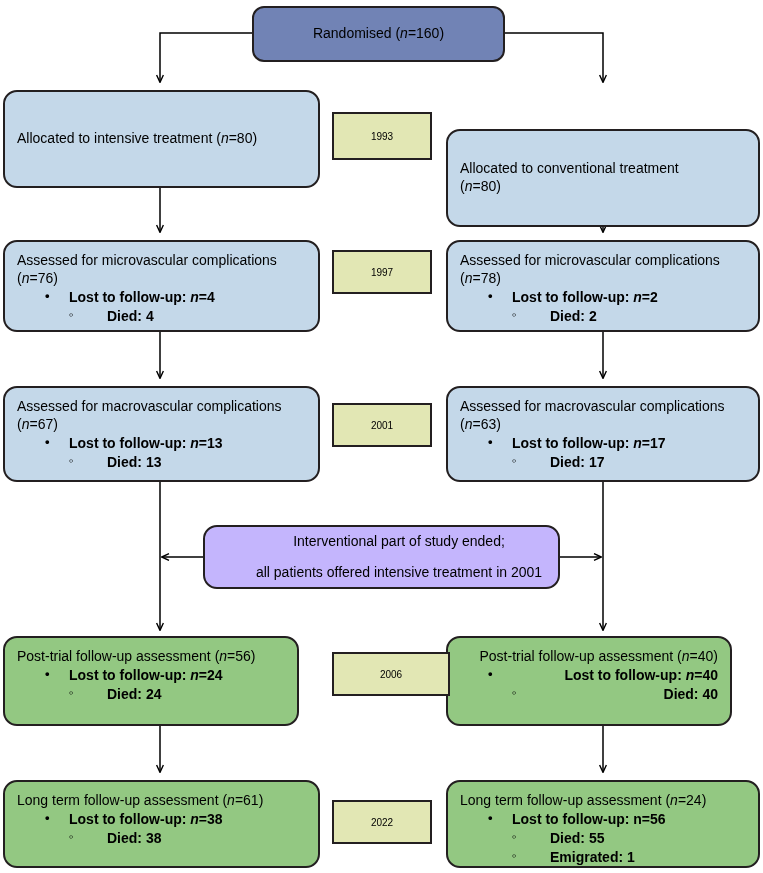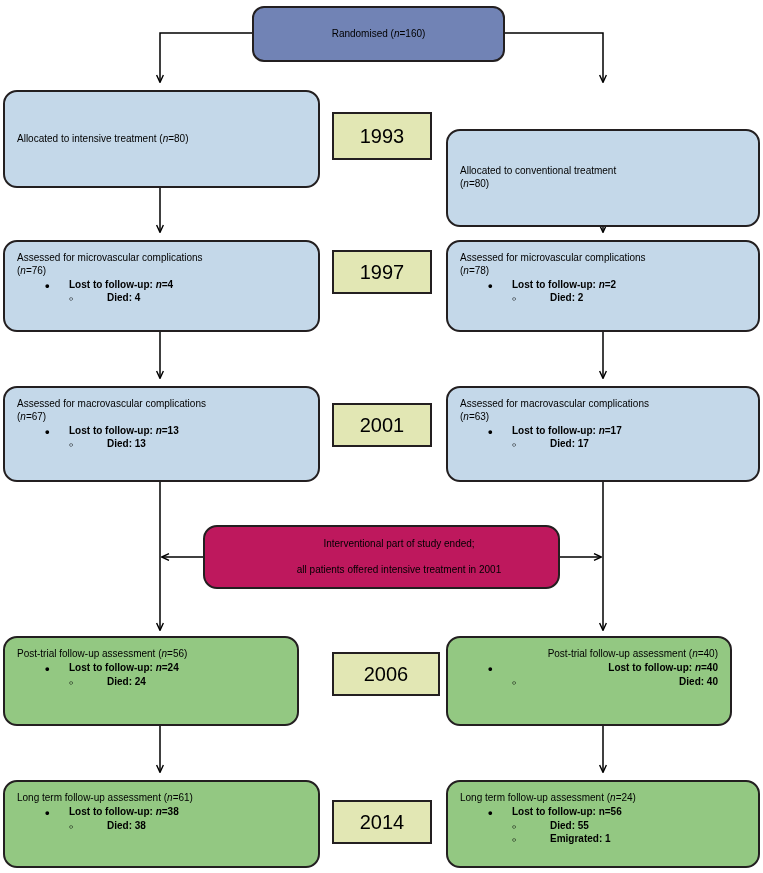--- a/index.html
+++ b/index.html
@@ -19,50 +19,50 @@
     position: absolute;
     left: 0; top: 0;
     width: 763px;
     height: 873px;
   }
   .box {
     position: absolute;
     box-sizing: border-box;
     border: 2px solid #231f20;
     border-radius: 14px;
-    font-size: 10px;
+    font-size: 14px;
     line-height: 1.28;
     padding: 10px 12px;
     z-index: 3;
   }
   .box.purple { background: #7183b5; }
   .box.blue   { background: #c4d8e9; }
   .box.green  { background: #93c882; }
-  .box.khaki  { background: #be185d; padding-left: 47px; }
+  .box.khaki  { background: #c4b5fd; padding-left: 47px; }
 
   .box.center-text {
     display: flex;
     flex-direction: column;
     align-items: center;
     justify-content: center;
     text-align: center;
   }
   .box.mid-left {
     display: flex;
     flex-direction: column;
     justify-content: center;
   }
 
   .year {
     position: absolute;
     box-sizing: border-box;
     border: 2px solid #231f20;
     border-radius: 0;
     background: #e2e7b4;
-    font-size: 20px;
+    font-size: 10px;
     display: flex;
     align-items: center;
     justify-content: center;
     z-index: 4;
   }
 
   .bullets {
     margin: 1px 0 0 0;
     padding: 0;
     list-style: none;
@@ -147,25 +147,25 @@
 
   <div class="year" style="left:332px; top:112px; width:100px; height:48px;">
     <span>1993</span>
   </div>
   <div class="year" style="left:332px; top:250px; width:100px; height:44px;">
     <span>1997</span>
   </div>
   <div class="year" style="left:332px; top:403px; width:100px; height:44px;">
     <span>2001</span>
   </div>
-  <div class="year" style="left:332px; top:652px; width:108px; height:44px;">
+  <div class="year" style="left:332px; top:652px; width:118px; height:44px;">
     <span>2006</span>
   </div>
   <div class="year" style="left:332px; top:800px; width:100px; height:44px;">
-    <span>2014</span>
+    <span>2022</span>
   </div>
 
   <div class="box blue mid-left" style="left:3px; top:90px; width:317px; height:98px;">
     <div>
       <span>Allocated to intensive treatment (</span><span class="ital">n</span><span>=80)</span>
     </div>
   </div>
 
   <div class="box blue mid-left" style="left:446px; top:90px; width:314px; height:98px;margin-top:39px;">
     <div>Allocated to conventional treatment</div>

